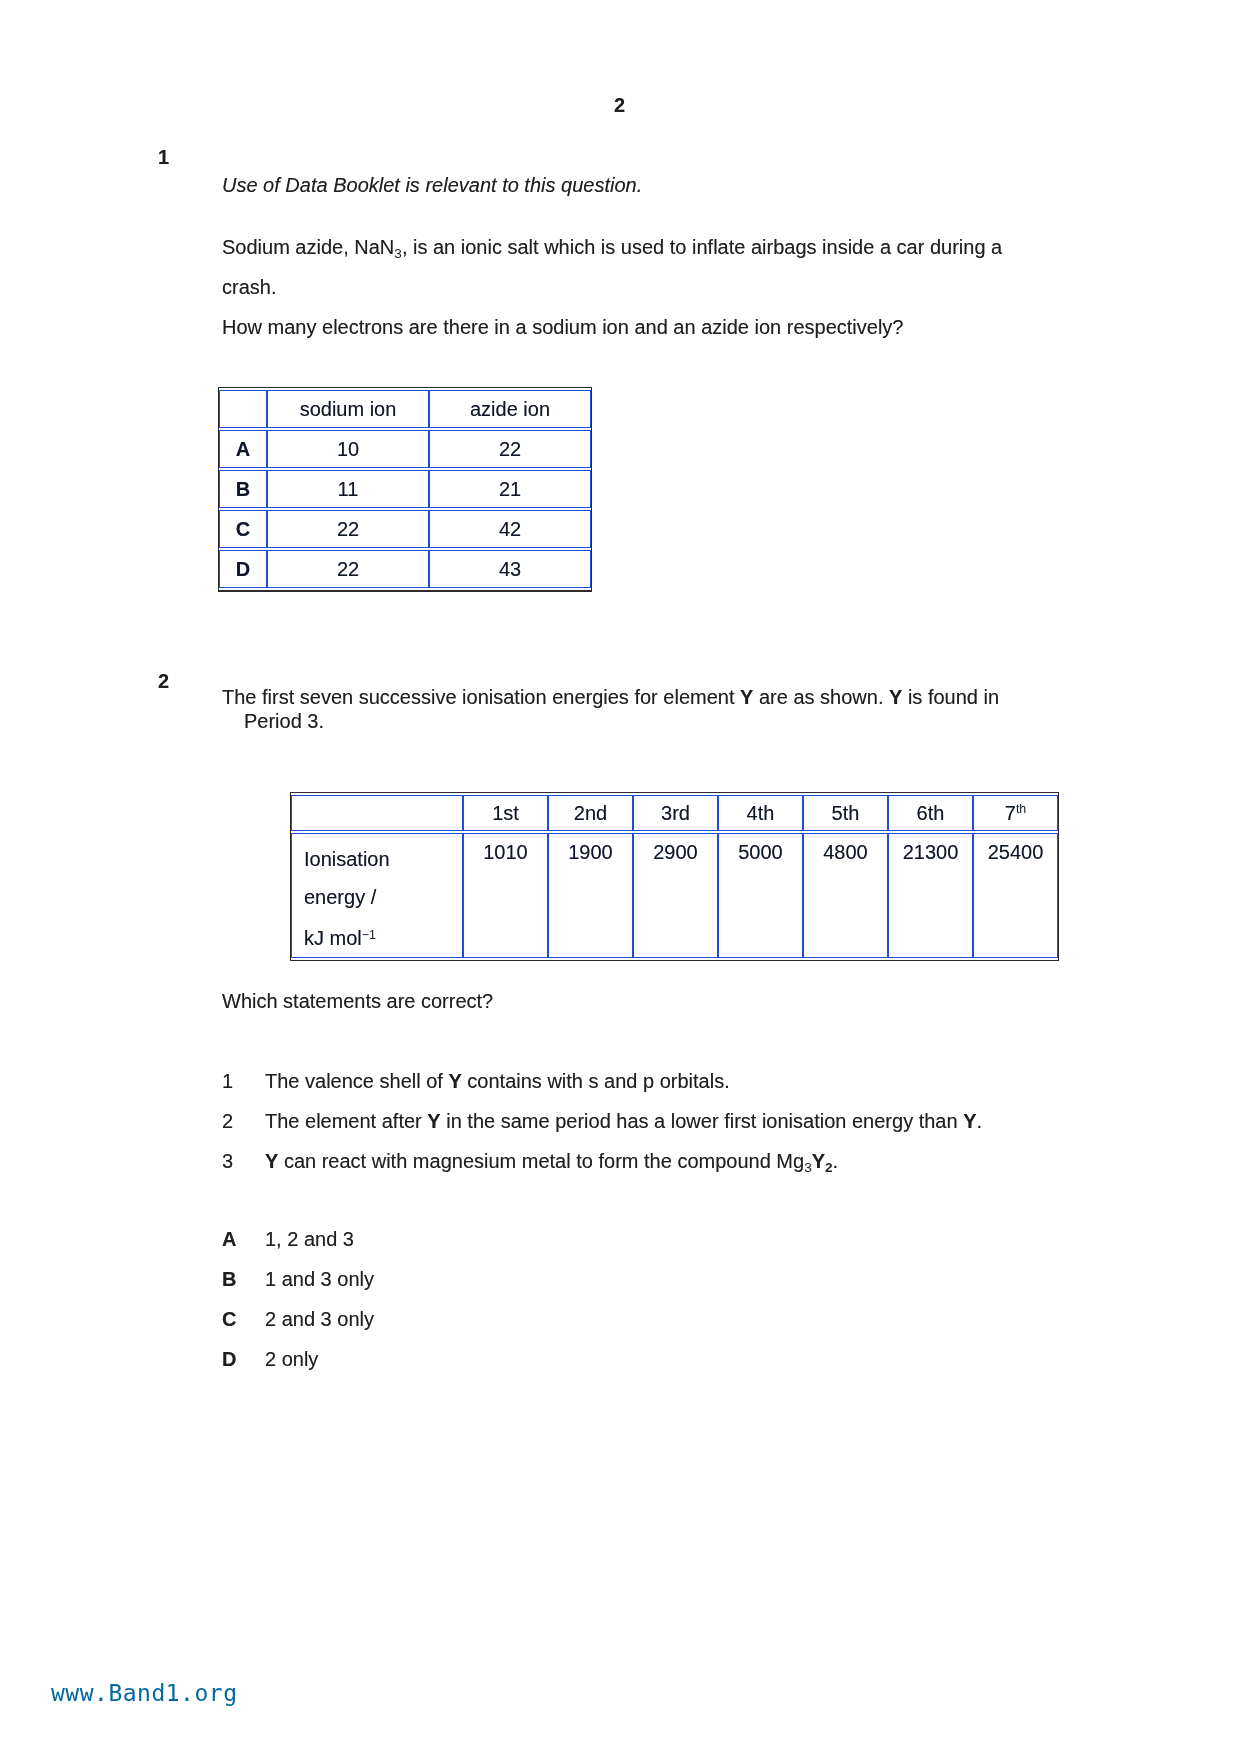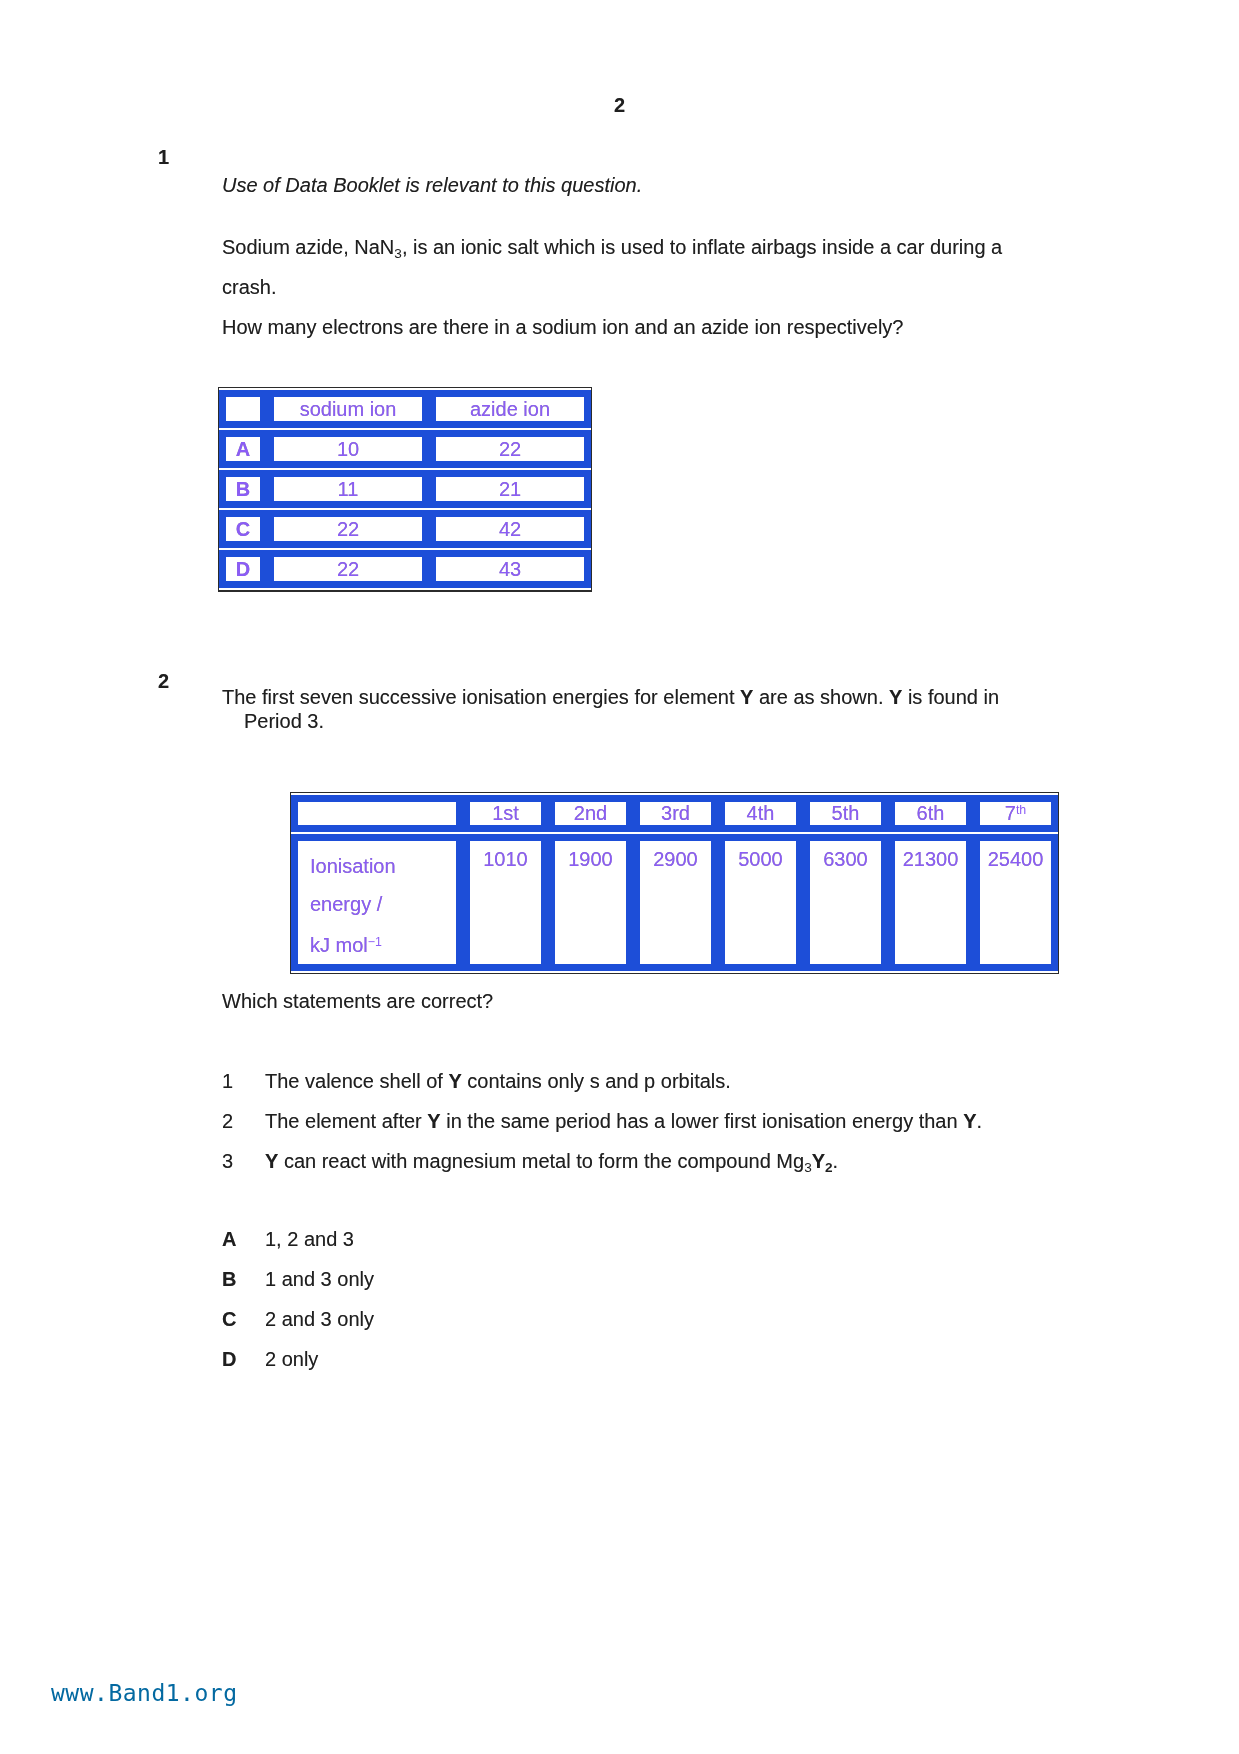--- a/index.html
+++ b/index.html
@@ -23,27 +23,27 @@
   }
   .qnum { left: 158px; font-weight: bold; }
   .btxt { left: 222px; }
   .line { white-space: nowrap; }
   sub.s { font-size: 0.68em; vertical-align: -0.28em; text-shadow: none; }
   sup.s { font-size: 0.62em; vertical-align: 0.5em; text-shadow: none; margin-top: 12px; }
 
   
   table { border-collapse: separate; border-spacing: 0 2px; background: #fff; }
   th, td {
-    border: 7px solid #1d4ed8;
+    border: 1px solid #1d4ed8;
     font-weight: normal;
     text-align: center;
     box-sizing: border-box;
     padding: 0;
     font-size: 20px;
-    color: #8b5cf6;
+    color: #0f172a;
   }
   .t1 { left: 218px; top: 387px; border: 1px solid #2b2b2b; border-bottom-width: 2px; }
   .t1 th, .t1 td { height: 38px; }
   .t1 .c-letter { width: 48px; font-weight: bold; }
   .t1 .c-val { width: 162px; }
 
   .t2 { left: 290px; top: 792px; border: 1px solid #2b2b2b; }
   .t2 .h { height: 36px; width: 85px; }
   .t2 .c-label {
     width: 172px; height: 110px;
@@ -127,31 +127,31 @@
     <tr>
       <td class="c-label">
         <span>Ionisation</span><br>
         <span>energy /</span><br>
         <span>kJ mol</span><sup class="s">−1</sup>
       </td>
       <td class="c-num">1010</td>
       <td class="c-num">1900</td>
       <td class="c-num">2900</td>
       <td class="c-num">5000</td>
-      <td class="c-num">6300</td>
+      <td class="c-num">4800</td>
       <td class="c-num">21300</td>
       <td class="c-num">25400</td>
     </tr>
   </tbody>
     </table>
 
   <div class="abs btxt line" style="top:990px;">Which statements are correct?</div>
 
   <div class="abs statement-num" style="top:1070px;">1</div>
-  <div class="abs statement-txt line" style="top:1070px;"><span>The valence shell of </span><span class="bold">Y</span><span> contains only s and p orbitals.</span></div>
+  <div class="abs statement-txt line" style="top:1070px;"><span>The valence shell of </span><span class="bold">Y</span><span> contains with s and p orbitals.</span></div>
 
   <div class="abs statement-num" style="top:1110px;">2</div>
   <div class="abs statement-txt line" style="top:1110px;"><span>The element after </span><span class="bold">Y</span><span> in the same period has a lower first ionisation energy than </span><span class="bold">Y</span><span>.</span></div>
 
   <div class="abs statement-num" style="top:1150px;">3</div>
   <div class="abs statement-txt line" style="top:1150px;"><span class="bold">Y</span><span> can react with magnesium metal to form the compound Mg</span><sub class="s">3</sub><span class="bold">Y</span><sub class="s bold">2</sub><span>.</span></div>
 
   <div class="abs opt-letter" style="top:1228px;">A</div>
   <div class="abs opt-txt line" style="top:1228px;">1, 2 and 3</div>
 

